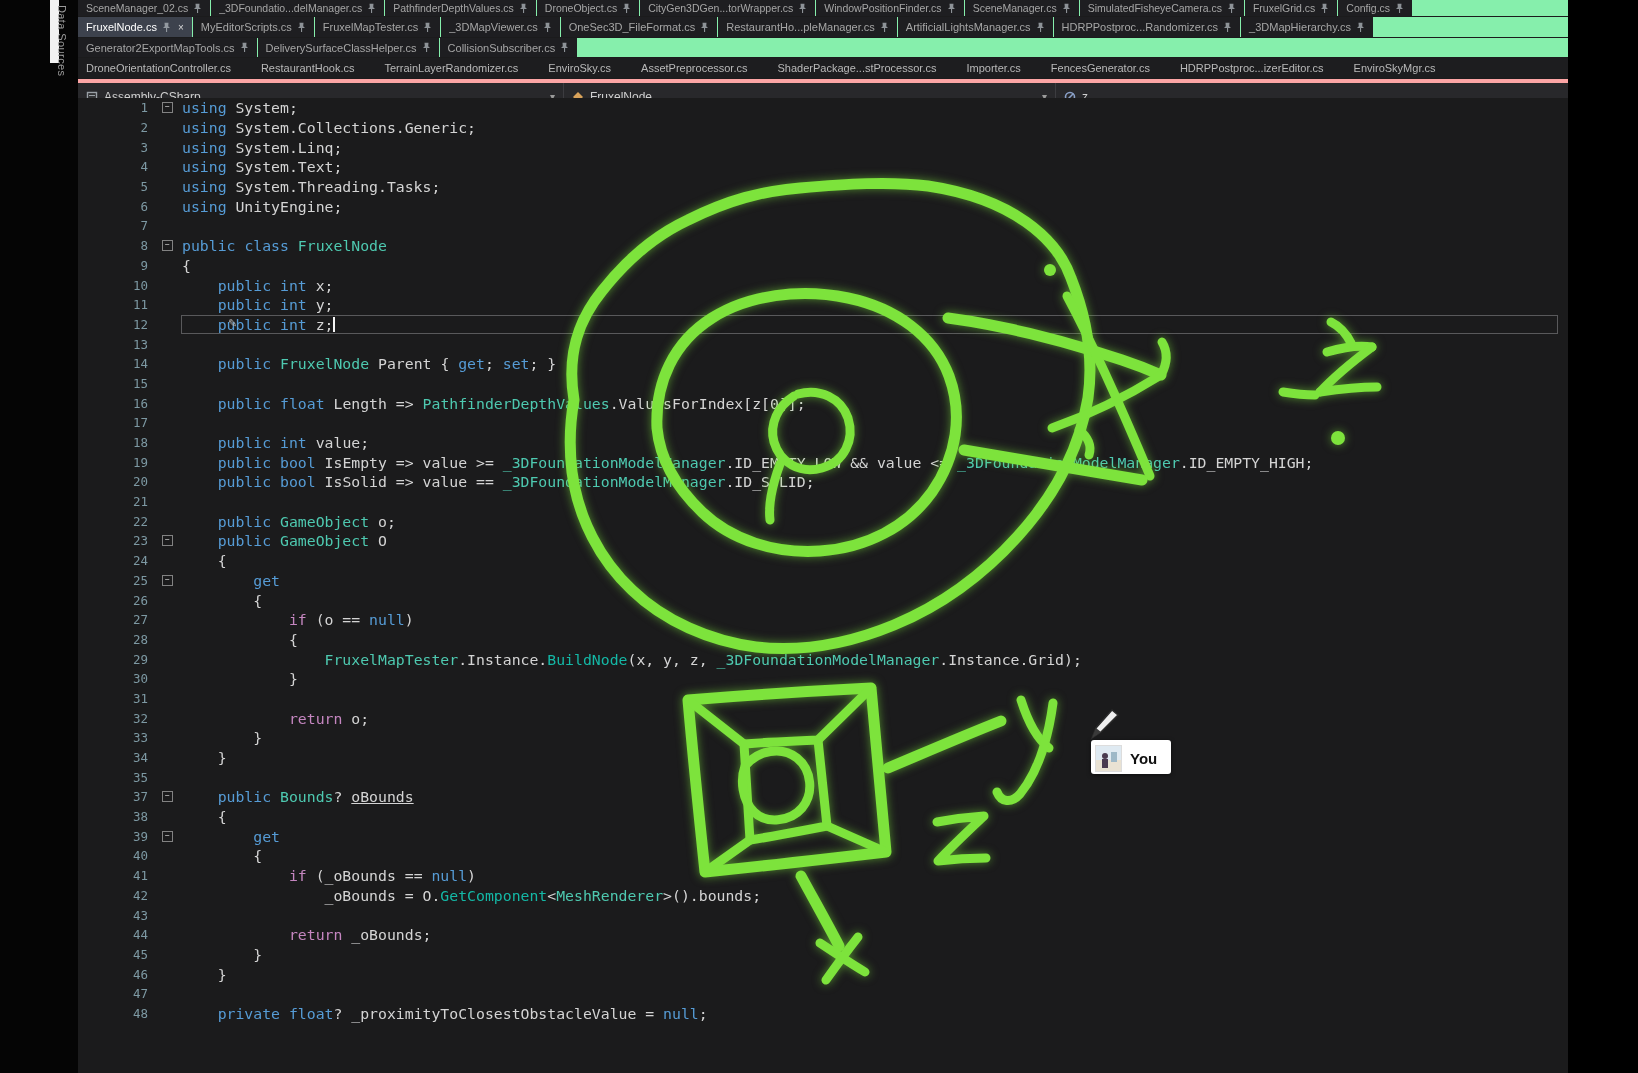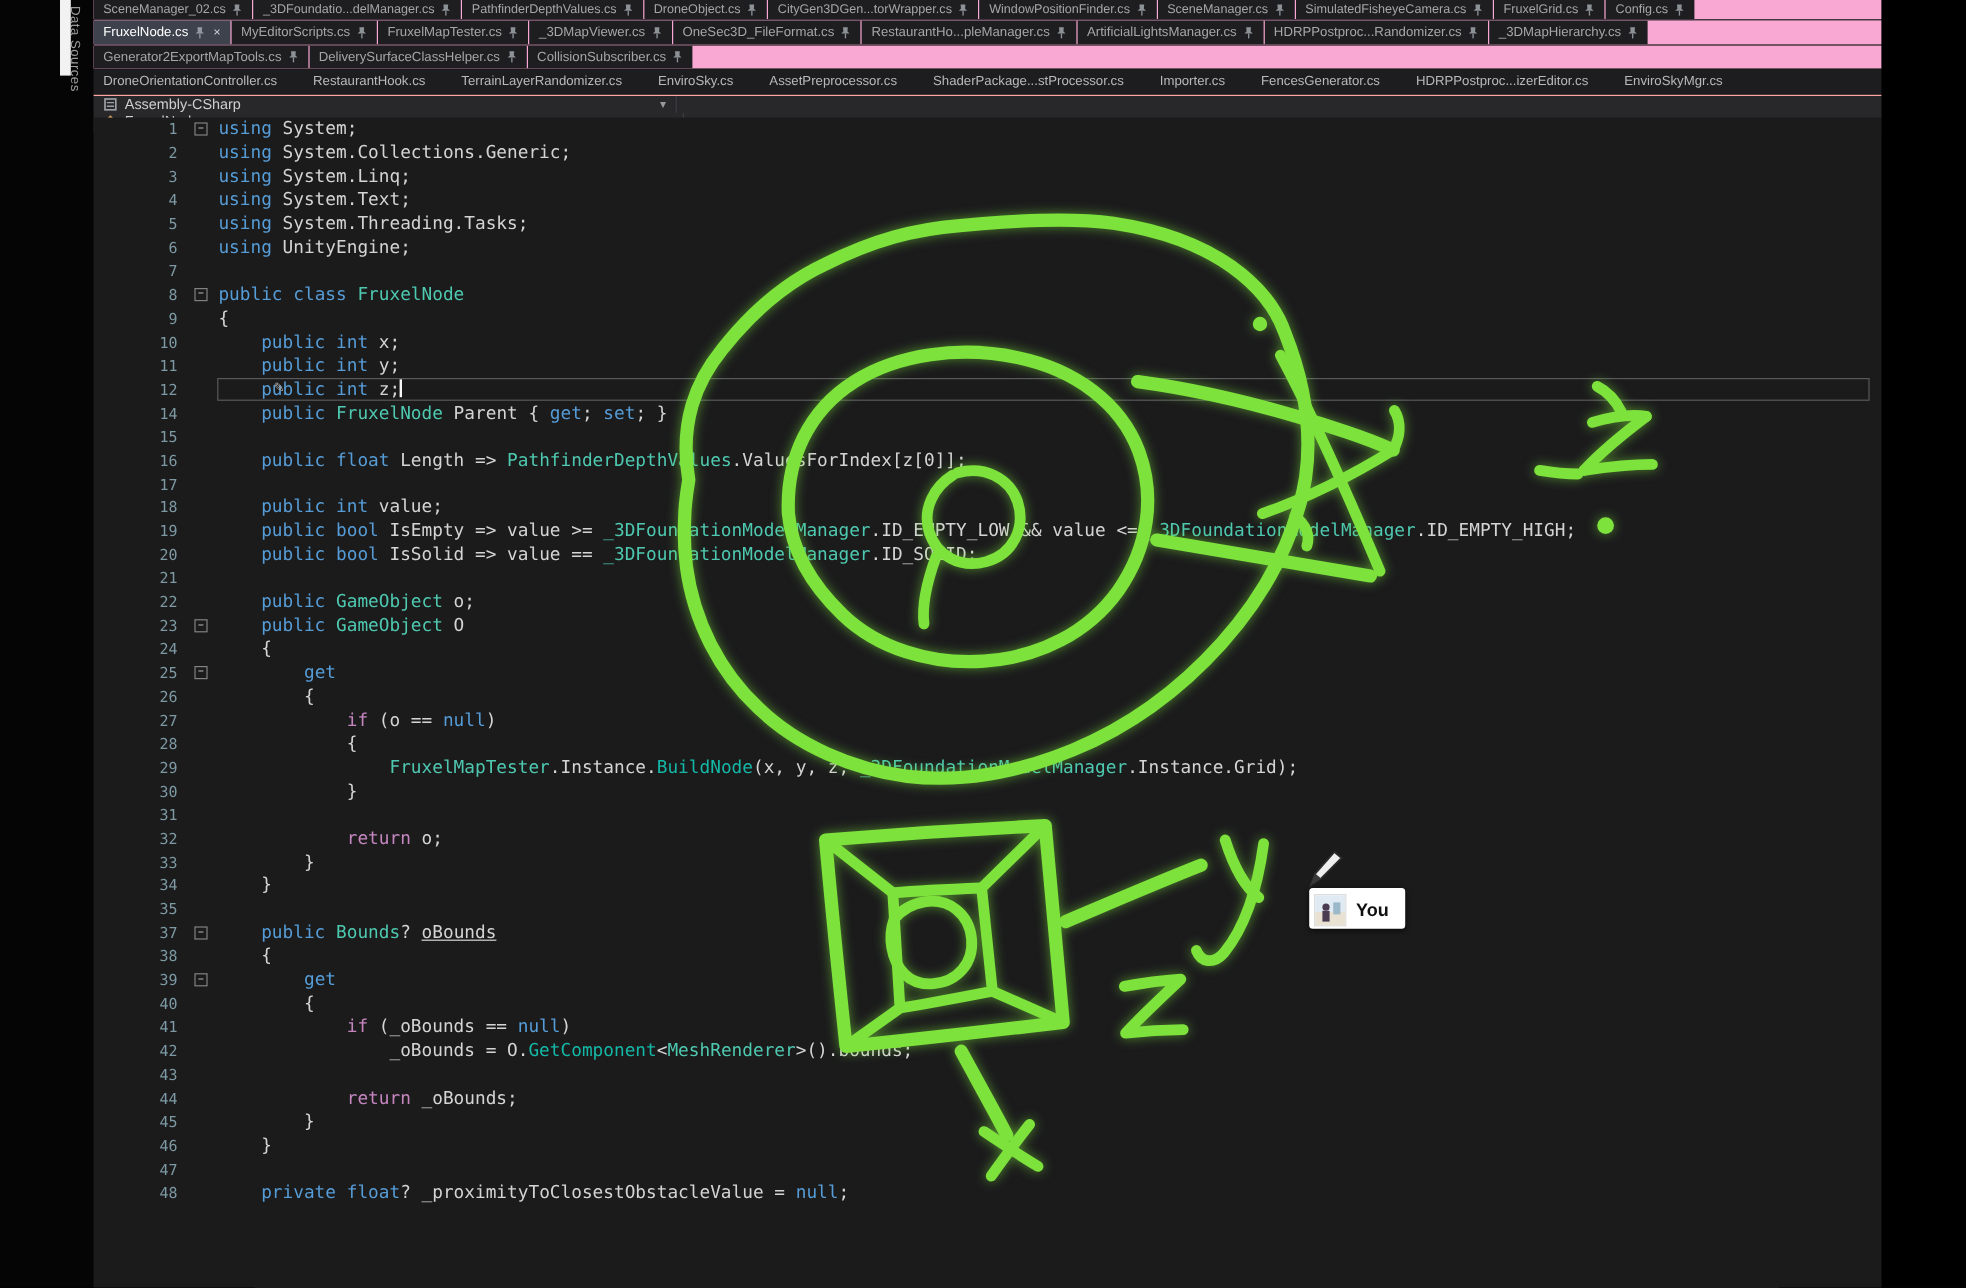--- a/index.html
+++ b/index.html
@@ -11,36 +11,36 @@
   .panel-edge{position:absolute;left:50px;top:0;width:9px;height:63px;background:#f2f2f2;}
   .vtab{position:absolute;left:56px;top:5px;writing-mode:vertical-rl;
         font-size:11px;color:#9b9b9b;letter-spacing:.4px;white-space:nowrap;}
 
   
   .main{position:absolute;left:78px;top:0;right:70px;bottom:0;background:#1b1b1c;}
   .right-band{position:absolute;right:0;top:0;width:70px;height:100%;background:#000;}
 
   
   .tabrow{position:absolute;left:0;right:0;display:flex;align-items:stretch;
-          background:#f9a8d4;overflow:hidden;}
+          background:#86efac;overflow:hidden;}
   .r1{top:0;height:16px;}
   .r2{top:17px;height:20px;}
   .r3{top:38px;height:19px;}
   .r4{top:58px;height:20px;background:#1d1d1f;gap:30px;padding-left:8px;}
   .tab{display:flex;align-items:center;gap:5px;padding:0 8px;background:#1e1e21;
        margin-right:1px;color:#a6a6a6;font-size:10.5px;white-space:nowrap;cursor:default;}
   .r2 .tab,.r3 .tab{font-size:11px;}
   .tab.active{background:#3d424d;color:#ffffff;}
   .r4 .tab{background:transparent;color:#b9b9b9;font-size:11px;padding:0;margin-right:0;justify-content:center;}
   .tab .x{font-size:10px;color:#d8d8d8;margin-left:2px;}
   .pin{opacity:.8;flex:none;}
 
   
   .navbar{position:absolute;top:79px;height:31px;left:0;right:0;background:#28282b;
-          display:flex;border-top:1px solid #fca5a5;box-sizing:border-box;flex-direction:column;}
+          display:flex;border-top:4px solid #fca5a5;box-sizing:border-box;}
   .seg{display:flex;align-items:center;gap:6px;padding:0 8px;border-right:1px solid #3c3c40;
        color:#cfcfcf;font-size:12px;box-sizing:border-box;}
   .seg1{width:486px;}.seg2{width:492px;}.seg3{flex:1;border-right:none;}
   .chev{margin-left:auto;color:#9a9a9a;font-size:10px;}
   .nicon{flex:none;display:inline-flex;align-items:center;}
 
   
   .editor{position:absolute;top:98px;left:0;right:0;bottom:0;background:#1b1b1c;
           overflow:hidden;font-family:"DejaVu Sans Mono",monospace;}
   .line{display:flex;height:19.7px;align-items:center;position:relative;}
@@ -368,20 +368,25 @@
         <span class="fold"></span>
         <span class="codetxt"><span class="tk-p">    </span><span class="tk-k">public</span><span class="tk-p"> </span><span class="tk-k">int</span><span class="tk-p"> y;</span></span>
       </div>
       <div class="line cur">
         <span class="gpencil">✎</span>
         <span class="gnum">12</span>
         <span class="fold"></span>
         <span class="codetxt"><span class="tk-p">    </span><span class="tk-k">public</span><span class="tk-p"> </span><span class="tk-k">int</span><span class="tk-p"> z;</span><span class="caret"></span></span>
       </div>
       <div class="line">
+        <span class="gnum">13</span>
+        <span class="fold"></span>
+        <span class="codetxt"></span>
+      </div>
+      <div class="line">
         <span class="gnum">14</span>
         <span class="fold"></span>
         <span class="codetxt"><span class="tk-p">    </span><span class="tk-k">public</span><span class="tk-p"> </span><span class="tk-t">FruxelNode</span><span class="tk-p"> Parent { </span><span class="tk-k">get</span><span class="tk-p">; </span><span class="tk-k">set</span><span class="tk-p">; }</span></span>
       </div>
       <div class="line">
         <span class="gnum">15</span>
         <span class="fold"></span>
         <span class="codetxt"></span>
       </div>
       <div class="line">

